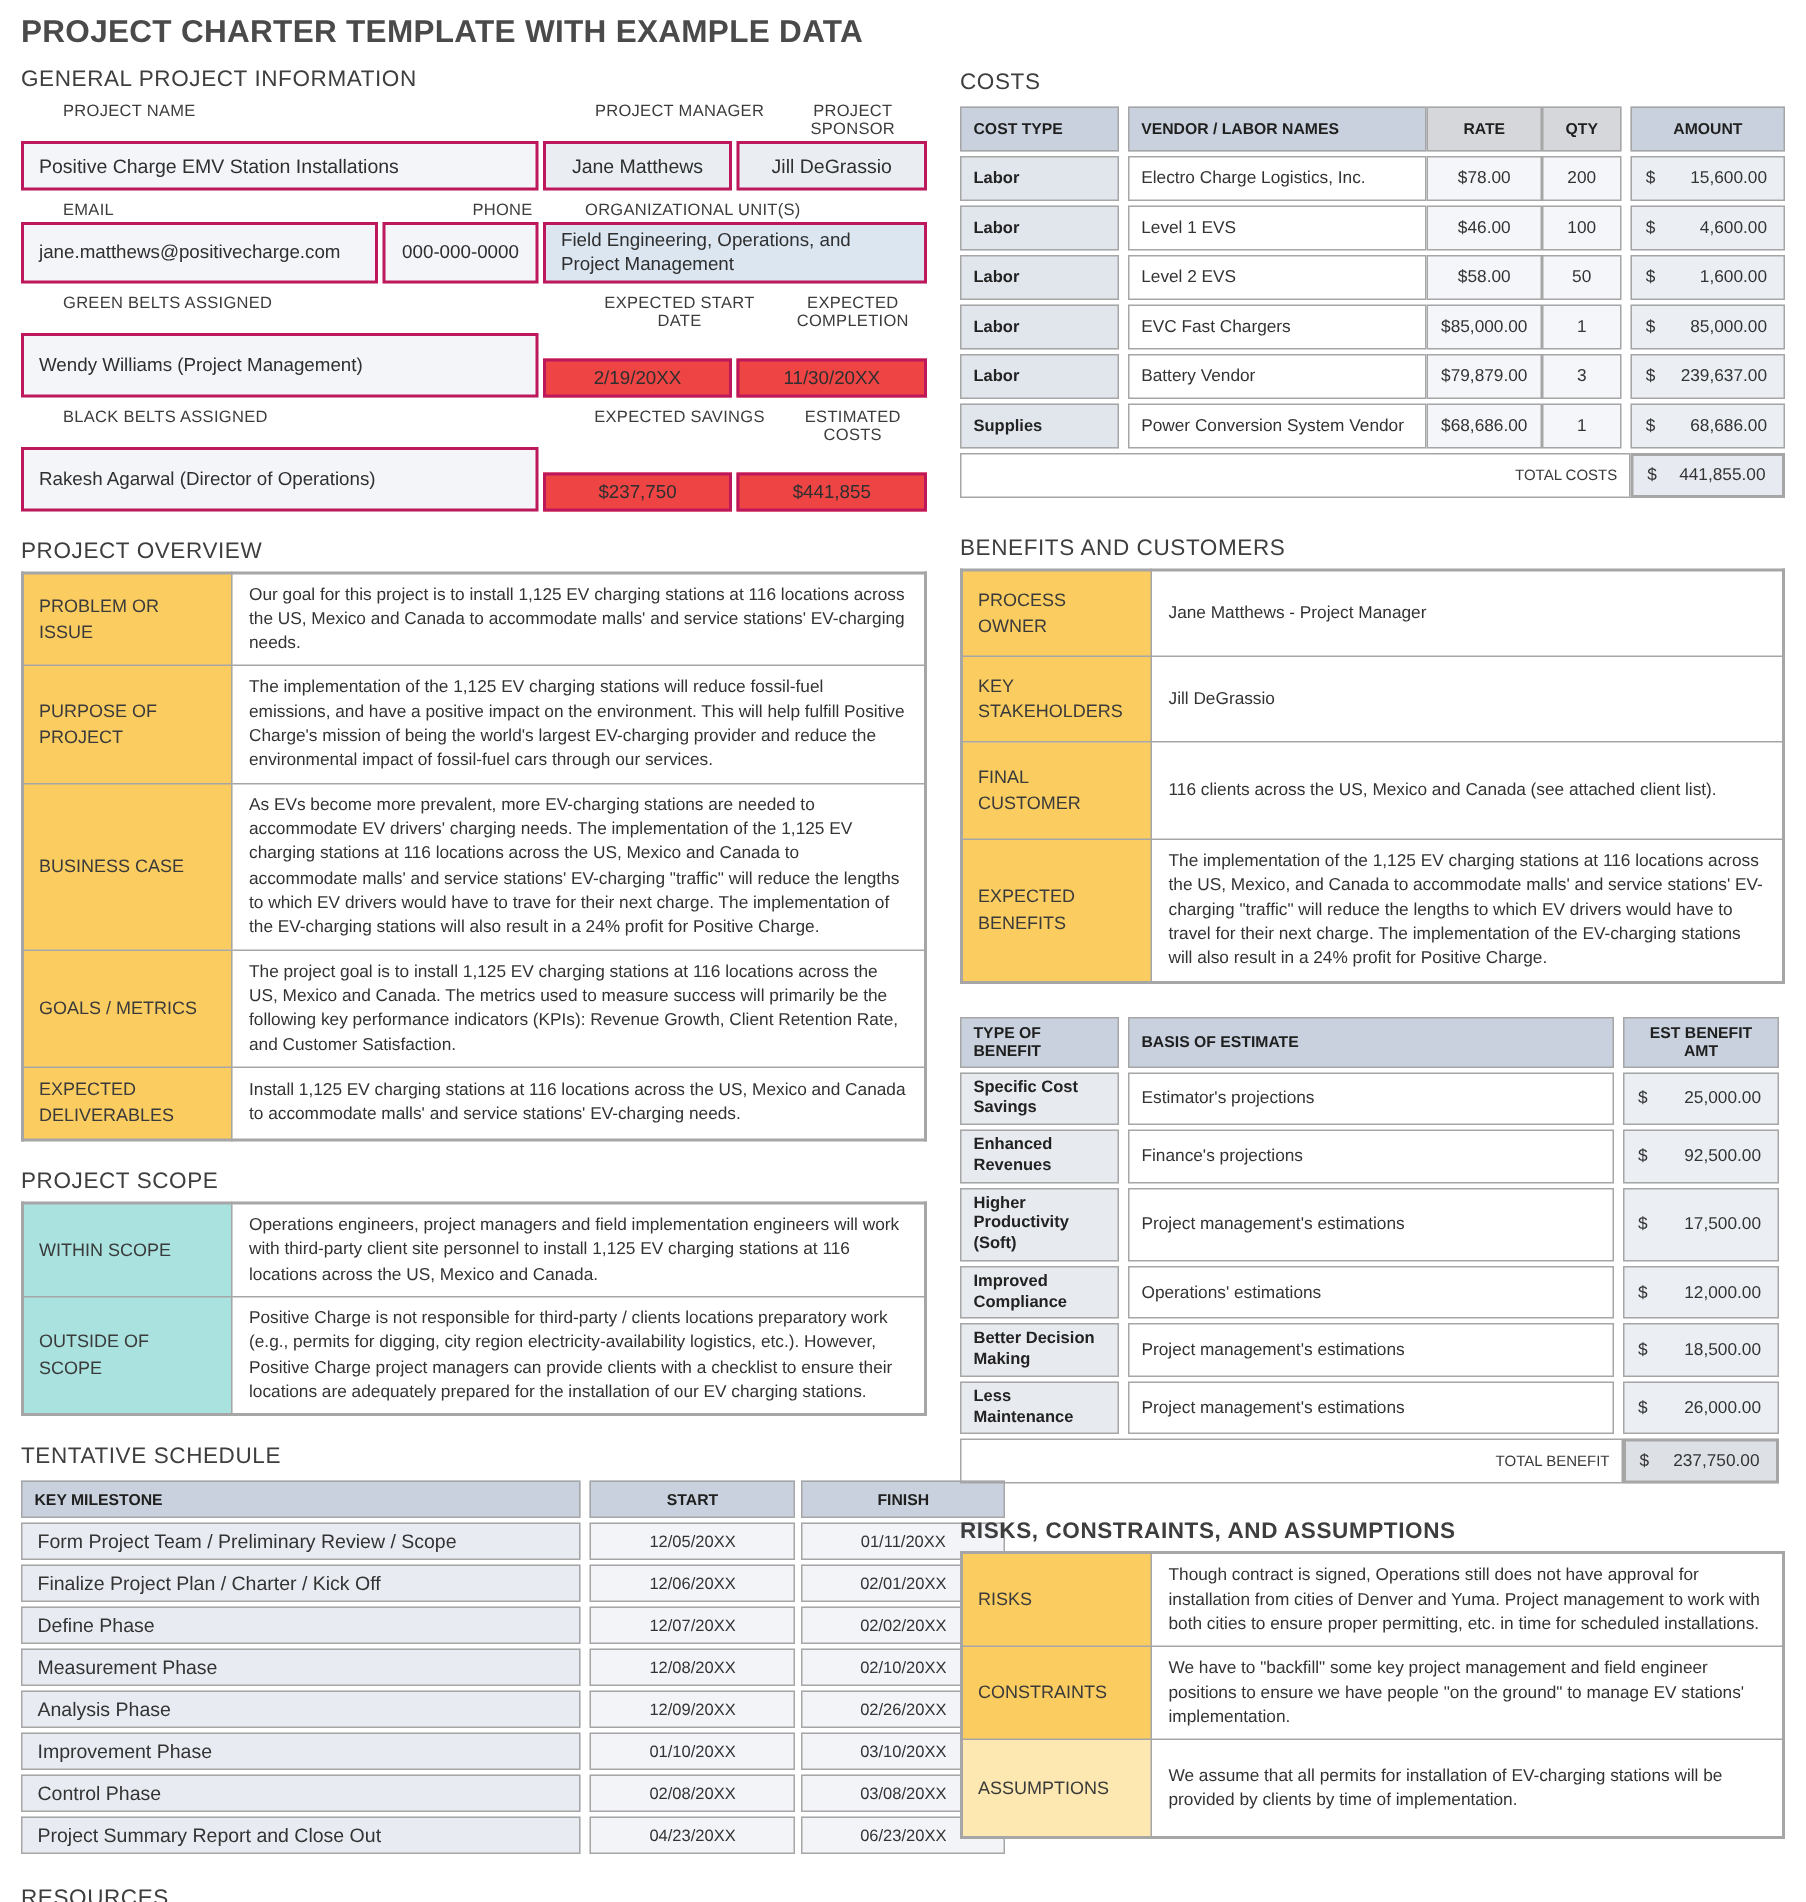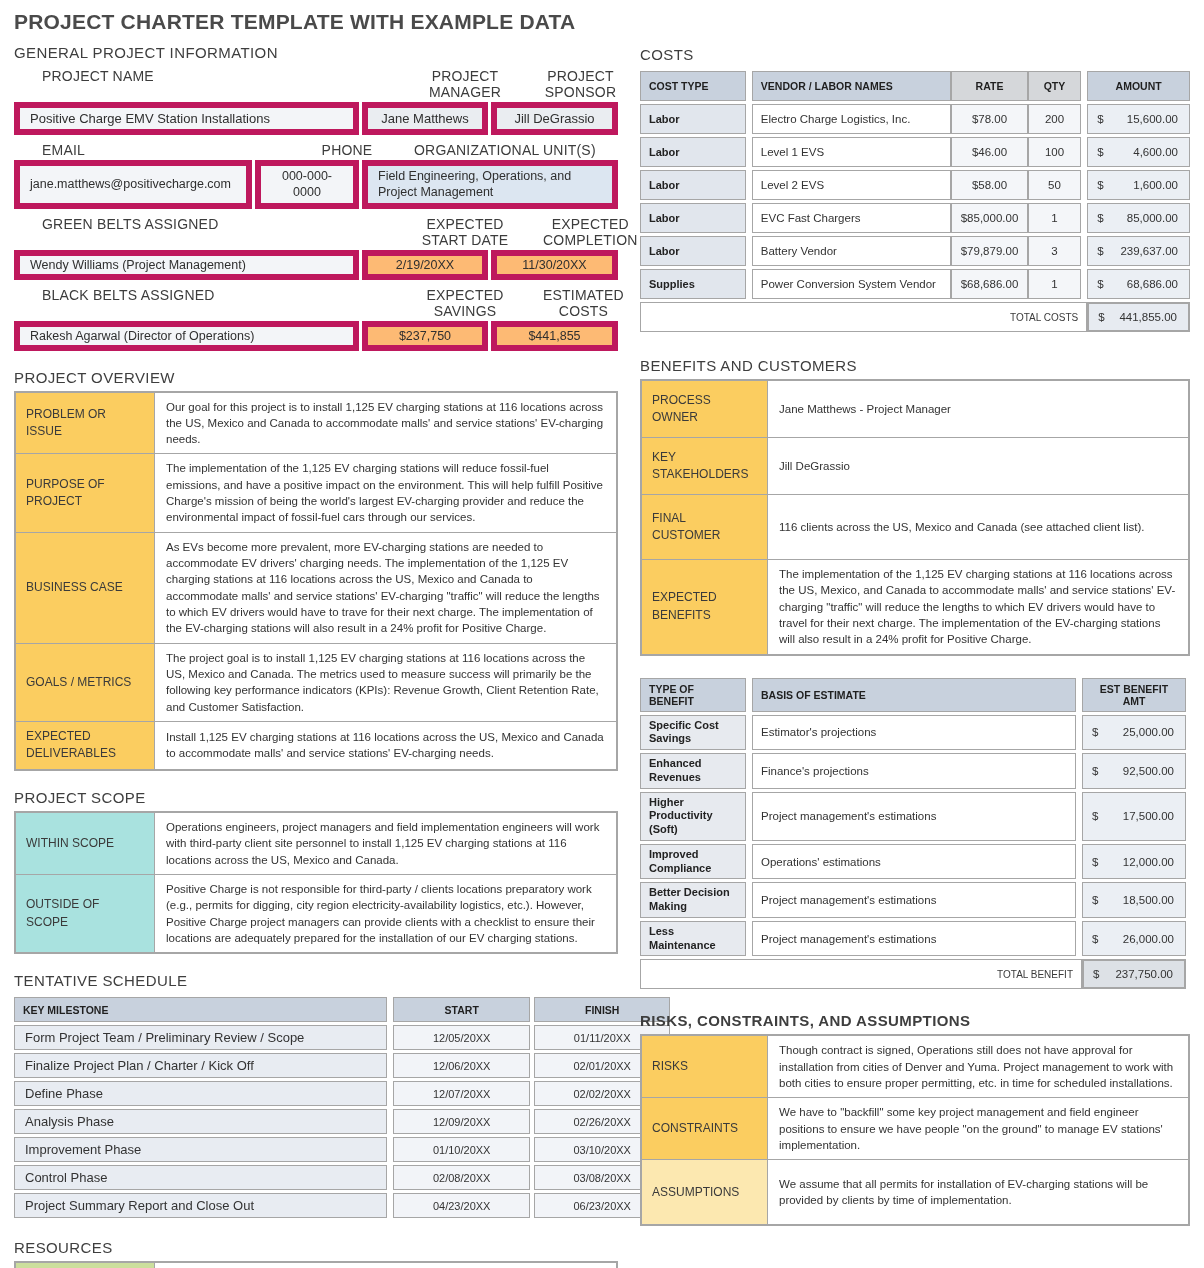--- a/index.html
+++ b/index.html
@@ -6,30 +6,30 @@
   body{width:1204px;font-family:"Liberation Sans",sans-serif;color:#333;}
   .page{display:flex;gap:22px;padding:6px 14px 14px 14px;box-sizing:border-box;}
   .col{flex:none;}
   .col.left{width:604px;}
   .col.right{width:550px;padding-top:36px;}
   h1.title{font-size:21px;font-weight:bold;color:#4a4a4a;margin:4px 0 10px 0;letter-spacing:.2px;}
   .sec-heading{font-size:15px;color:#3e3e3e;margin:18px 0 5px 0;letter-spacing:.4px;}
   .sec-heading.first{margin-top:4px;}
 
   
-  .gi-labels{display:grid;gap:0 15px;font-size:14px;color:#3c3c3c;margin:7px 0 2px 0;letter-spacing:.2px;padding-left:28px;}
+  .gi-labels{display:grid;gap:0 3px;font-size:11px;color:#3c3c3c;margin:7px 0 2px 0;letter-spacing:.2px;padding-left:28px;}
   .gi-row{display:grid;gap:0 3px;}
   .r1{grid-template-columns:345px 126px 1fr;}
   .r2{grid-template-columns:238px 104px 1fr;}
-  .gi-cell{border:6px solid #be185d;background:#F3F5F8;display:flex;align-items:center;padding:2px 10px;font-size:13px;color:#2f2f2f;box-sizing:border-box;}
+  .gi-cell{border:2px solid #be185d;background:#F3F5F8;display:flex;align-items:center;padding:2px 10px;font-size:13px;color:#2f2f2f;box-sizing:border-box;}
   .c-center{justify-content:center;text-align:center;}
   .l-center{text-align:center;}
   .bg-med{background:#EAEDF1;}
   .bg-blue{background:#DCE6F1;}
-  .bg-date{background:#fdba74;}
+  .bg-date{background:#ef4444;margin-top:17px;}
   .h34{min-height:33px;}
   .h40{min-height:40px;font-size:12.5px;line-height:1.3;}
   .h26{min-height:26px;font-size:12.5px;}
 
   
   table.kv{width:100%;border-collapse:collapse;border:2px solid #a6a6a6;}
   table.kv td{border:1px solid #a6a6a6;vertical-align:middle;}
   .kv-label{width:118px;padding:6px 10px;font-size:12px;line-height:1.45;color:#3a3a3a;}
   .kv-text{padding:6px 11px;font-size:11.5px;line-height:1.42;background:#fff;color:#333;}
   .kv.narrow .kv-label{width:105px;}
@@ -198,20 +198,27 @@
           <td class="sch-date">02/01/20XX</td>
         </tr>
         <tr>
           <td class="ms-cell">Define Phase</td>
             <td class="gapcol"></td>
           <td class="sch-date">12/07/20XX</td>
             <td class="gapcol"></td>
           <td class="sch-date">02/02/20XX</td>
         </tr>
         <tr>
+          <td class="ms-cell">Measurement Phase</td>
+            <td class="gapcol"></td>
+          <td class="sch-date">12/08/20XX</td>
+            <td class="gapcol"></td>
+          <td class="sch-date">02/10/20XX</td>
+        </tr>
+        <tr>
           <td class="ms-cell">Analysis Phase</td>
             <td class="gapcol"></td>
           <td class="sch-date">12/09/20XX</td>
             <td class="gapcol"></td>
           <td class="sch-date">02/26/20XX</td>
         </tr>
         <tr>
           <td class="ms-cell">Improvement Phase</td>
             <td class="gapcol"></td>
           <td class="sch-date">01/10/20XX</td>

